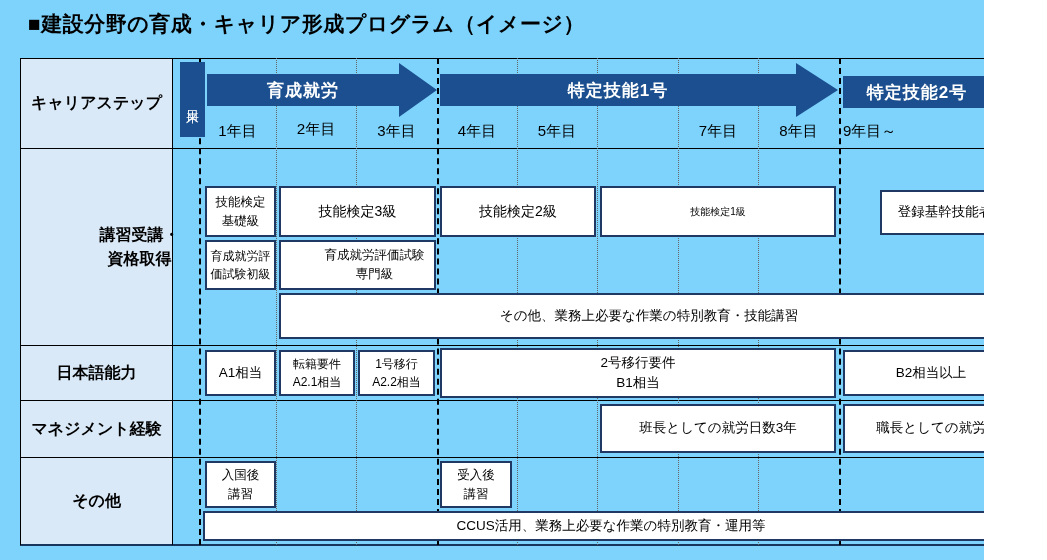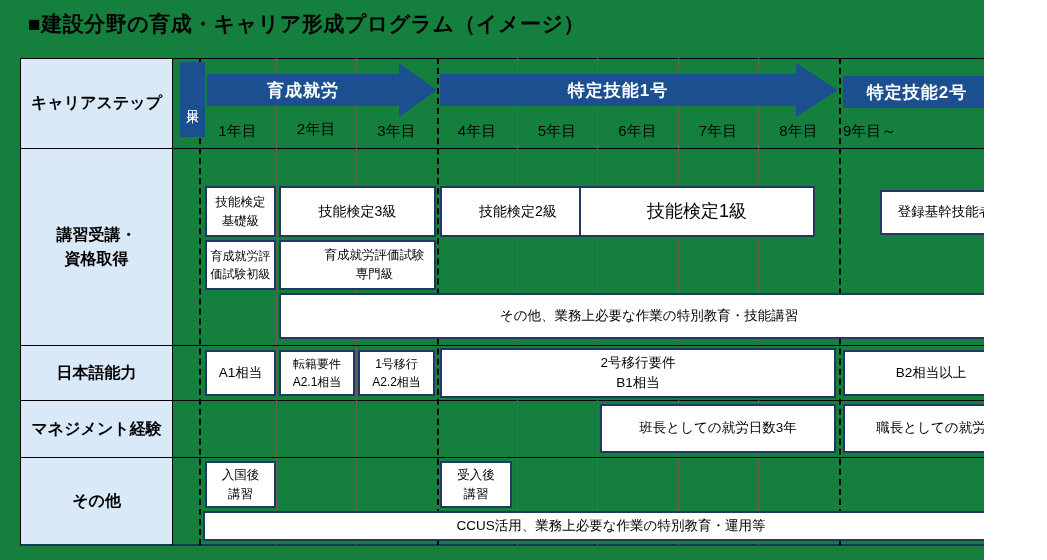--- a/index.html
+++ b/index.html
@@ -3,21 +3,21 @@
 <meta charset="utf-8">
 <style>
   :root{
     --accent:#1B4F8F;
     --navy:#1F3864;
     --caption-bg:#DAE9F7;
     --bottom-line:#17365D;
   }
   html,body{margin:0;padding:0;background:#fff;}
   body{font-family:"Liberation Sans","DejaVu Sans",sans-serif;color:#000;}
-  #stage{position:relative;width:984px;height:560px;background:#15803d;overflow:hidden;}
+  #stage{position:relative;width:984px;height:560px;background:#7dd3fc;overflow:hidden;}
   .title{position:absolute;left:28px;top:10px;font-size:21px;font-weight:bold;letter-spacing:.5px;}
   
   .hline{position:absolute;height:0;border-top:1px solid #000;z-index:1;}
   .vline{position:absolute;width:0;border-left:1px solid #000;z-index:1;}
   .vdot{position:absolute;width:0;border-left:1px dotted #666;z-index:1;}
   .vdash{position:absolute;width:0;border-left:2px dashed #000;z-index:1;}
   .bottomline{position:absolute;height:2px;background:var(--bottom-line);z-index:1;}
   
   .caption-bg{position:absolute;left:21px;top:59px;width:151px;height:486px;background:var(--caption-bg);z-index:0;}
   .caption{position:absolute;left:21px;width:151px;display:flex;align-items:center;justify-content:center;
@@ -59,21 +59,21 @@
   <div class="vdash" style="left:839px;top:58px;height:487px;"></div>
 
   <div class="vdot" style="left:276px;top:58px;height:487px;"></div>
   <div class="vdot" style="left:356px;top:58px;height:487px;"></div>
   <div class="vdot" style="left:517px;top:58px;height:487px;"></div>
   <div class="vdot" style="left:597px;top:58px;height:487px;"></div>
   <div class="vdot" style="left:678px;top:58px;height:487px;"></div>
   <div class="vdot" style="left:758px;top:58px;height:487px;"></div>
 
   <div class="caption" style="top:58px;height:90px;">キャリアステップ</div>
-  <div class="caption" style="top:148px;height:197px;">講習受講・
+  <div class="caption" style="top:148px;height:197px;padding-left:43px;">講習受講・
 資格取得</div>
   <div class="caption" style="top:345px;height:55px;">日本語能力</div>
   <div class="caption" style="top:400px;height:57px;">マネジメント経験</div>
   <div class="caption" style="top:457px;height:88px;">その他</div>
 
   <div class="rainichi">来日</div>
 
   <div class="arrow-body" style="left:207px;top:74px;width:192px;">育成就労</div>
   <div class="arrow-head" style="left:399px;top:63px;border-left:38px solid var(--accent);"></div>
 
@@ -81,31 +81,30 @@
   <div class="arrow-head" style="left:796px;top:63px;border-left:42px solid var(--accent);"></div>
 
   <div class="arrow-body" style="left:843px;top:76px;width:148px;">特定技能2号</div>
   <div class="arrow-head" style="left:991px;top:65px;border-left:43px solid var(--accent);"></div>
 
   <div class="year" style="left:199px;width:77px;">1年目</div>
   <div class="year" style="left:276px;width:80px;font-family:Liberation Mono, monospace;">2年目</div>
   <div class="year" style="left:356px;width:81px;">3年目</div>
   <div class="year" style="left:437px;width:80px;">4年目</div>
   <div class="year" style="left:517px;width:80px;">5年目</div>
-  <div class="year" style="left:597px;width:81px;">6年目</div>
   <div class="year" style="left:678px;width:80px;">7年目</div>
   <div class="year" style="left:758px;width:81px;">8年目</div>
   <div class="year" style="left:843px;width:110px;text-align:left;">9年目～</div>
 
 
   <div class="box" style="left:205px;top:186px;width:71px;height:51px;font-size:12.5px;">技能検定
 基礎級</div>
   <div class="box" style="left:279px;top:186px;width:157px;height:51px;font-size:14px;">技能検定3級</div>
   <div class="box" style="left:440px;top:186px;width:156px;height:51px;font-size:14px;">技能検定2級</div>
-  <div class="box" style="left:579px;top:186px;width:236px;height:51px;font-size:18px;">技能検定1級</div>
+  <div class="box" style="left:600px;top:186px;width:236px;height:51px;font-size:10px;">技能検定1級</div>
   <div class="box" style="left:880px;top:190px;width:130px;height:45px;font-size:13.5px;">登録基幹技能者</div>
 
   <div class="box" style="left:205px;top:240px;width:71px;height:50px;font-size:12px;">育成就労評
 価試験初級</div>
   <div class="box" style="left:279px;top:240px;width:157px;height:50px;font-size:12.5px;padding-left:34px;">育成就労評価試験
 専門級</div>
 
   <div class="box" style="left:279px;top:293px;width:740px;height:46px;font-size:13.5px;">その他、業務上必要な作業の特別教育・技能講習</div>
 
   <div class="box" style="left:205px;top:350px;width:71px;height:46px;font-size:13.5px;">A1相当</div>

